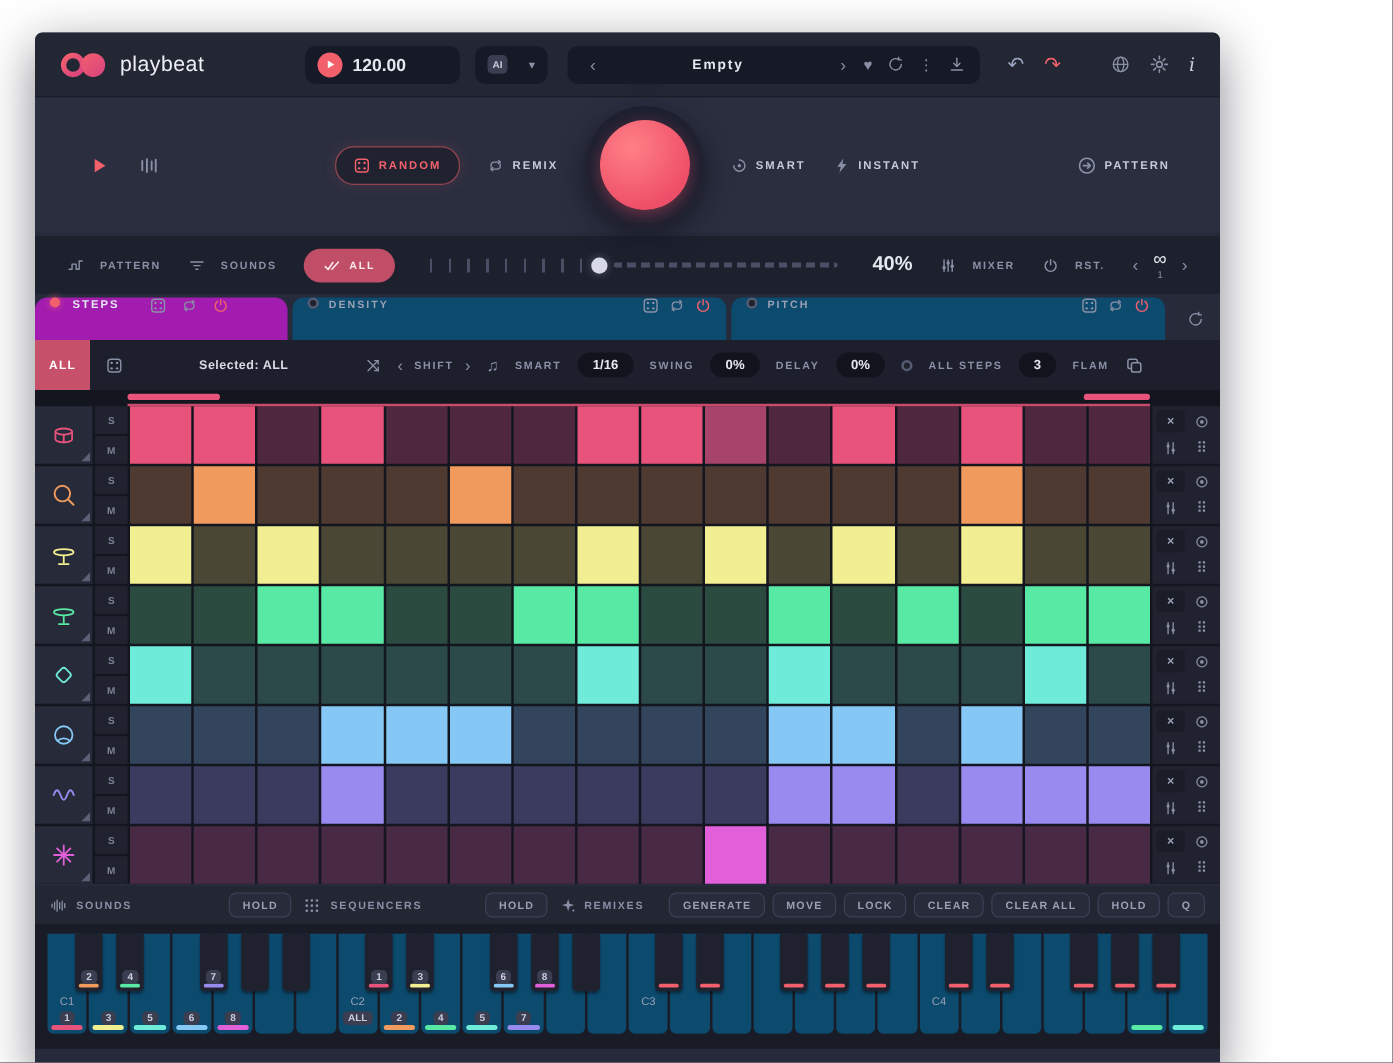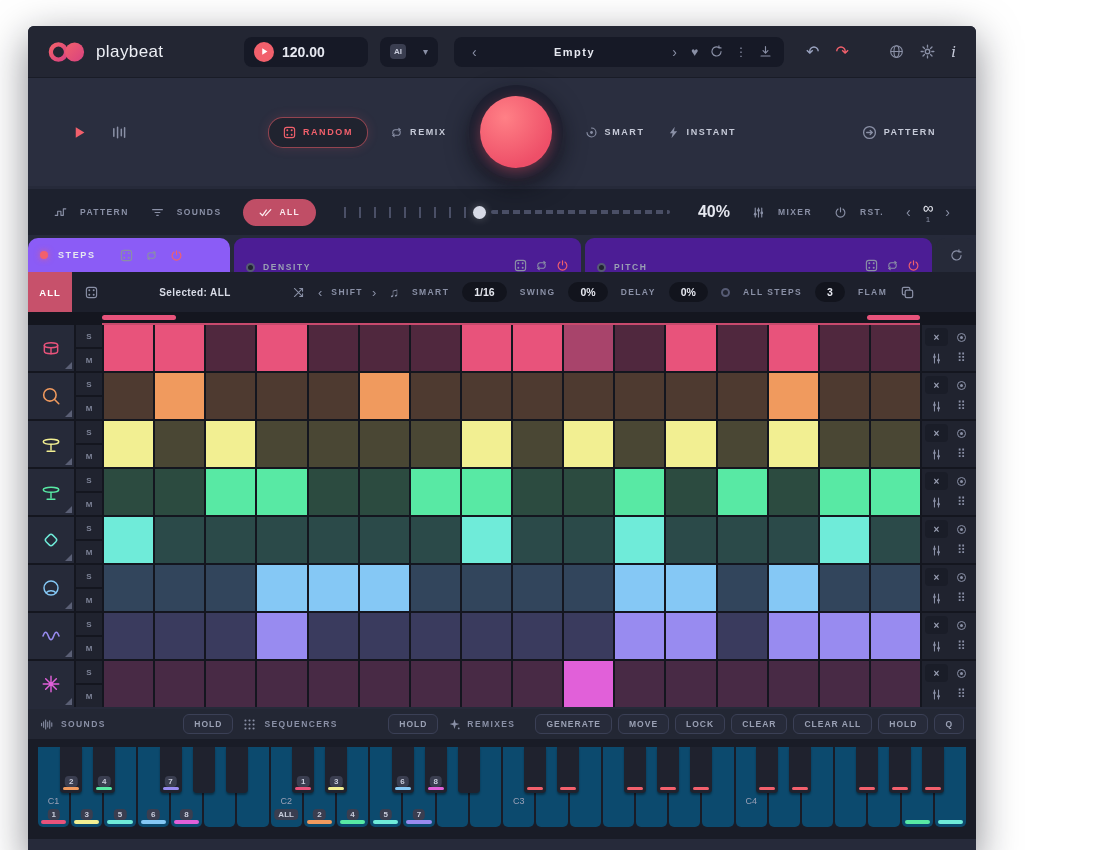--- a/index.html
+++ b/index.html
@@ -48,25 +48,25 @@
 .handle{width:13px;height:13px;border-radius:50%;background:#D7DAE6;margin:0 5px;box-shadow:0 0 8px rgba(255,255,255,.25);flex:none}
 .dashes{flex:1;height:4px;background:repeating-linear-gradient(90deg,#4A4F66 0 7px,transparent 7px 11px);border-radius:2px}
 .slider-val{font-size:16px;font-weight:bold;color:#E6E8F0}
 .pager{display:flex;align-items:center;gap:12px}
 .pager .nav{color:#8A90A6;font-size:14px;cursor:pointer}
 .inf-stack{display:flex;flex-direction:column;align-items:center;line-height:1;cursor:pointer}
 .inf{font-size:15px;color:#E6E8F0}
 .inf-count{font-size:8px;color:#8A90A6;margin-top:1px}
 
 .tabrow{height:34px;display:flex;gap:4px;padding:0;background:#262A3A}
-.steps-zone{width:202px;background:#8b5cf6;border-radius:10px 10px 0 0;display:flex;align-items:center;padding:0 12px;gap:10px}
+.steps-zone{width:202px;background:#a21caf;border-radius:10px 10px 0 0;display:flex;padding:0 12px;gap:10px}
 .recdot{width:8px;height:8px;border-radius:50%;background:#F2606C;box-shadow:0 0 6px rgba(242,96,108,.8)}
 .tab-label{font-size:9px;font-weight:bold;letter-spacing:1.6px;color:#E6E8F0}
 .zone-icons{display:flex;gap:12px;margin-left:14px}
-.panel{flex:1;background:#4c1d95;display:flex;align-items:flex-end;gap:8px;padding:0 12px;border-radius:9px 9px 0 0}
+.panel{flex:1;background:#0c4a6e;display:flex;align-items:flex-start;gap:8px;padding:0 12px;border-radius:9px 9px 0 0}
 .panel .plabel{font-size:8.5px;font-weight:bold;letter-spacing:1.6px;color:#9AA0B4;margin-right:auto}
 .radio{width:9px;height:9px;border-radius:50%;border:2px solid #565B74;background:#20232F;flex:none;cursor:pointer}
 .syncbox{width:40px;background:#262A39;border-radius:9px 9px 0 0;display:flex;align-items:center;justify-content:center;cursor:pointer}
 .icbtn{cursor:pointer;display:flex}
 
 .controls{height:40px;background:#1D202C;display:flex;align-items:center;gap:13px;padding-right:12px}
 .allblock{width:44px;height:100%;background:#C7516B;color:#fff;font-size:9.5px;font-weight:bold;letter-spacing:1px;display:flex;align-items:center;justify-content:center;cursor:pointer;flex:none}
 .sel-label{width:168px;text-align:center;font-size:10px;font-weight:bold;color:#D8DBE6;letter-spacing:.4px}
 .ctl-lbl{font-size:8.5px;font-weight:bold;letter-spacing:1.4px;color:#8A90A6}
 .chip{background:#12141D;border-radius:10px;padding:4px 12px;font-size:10.5px;font-weight:bold;color:#E6E8F0;cursor:pointer}

